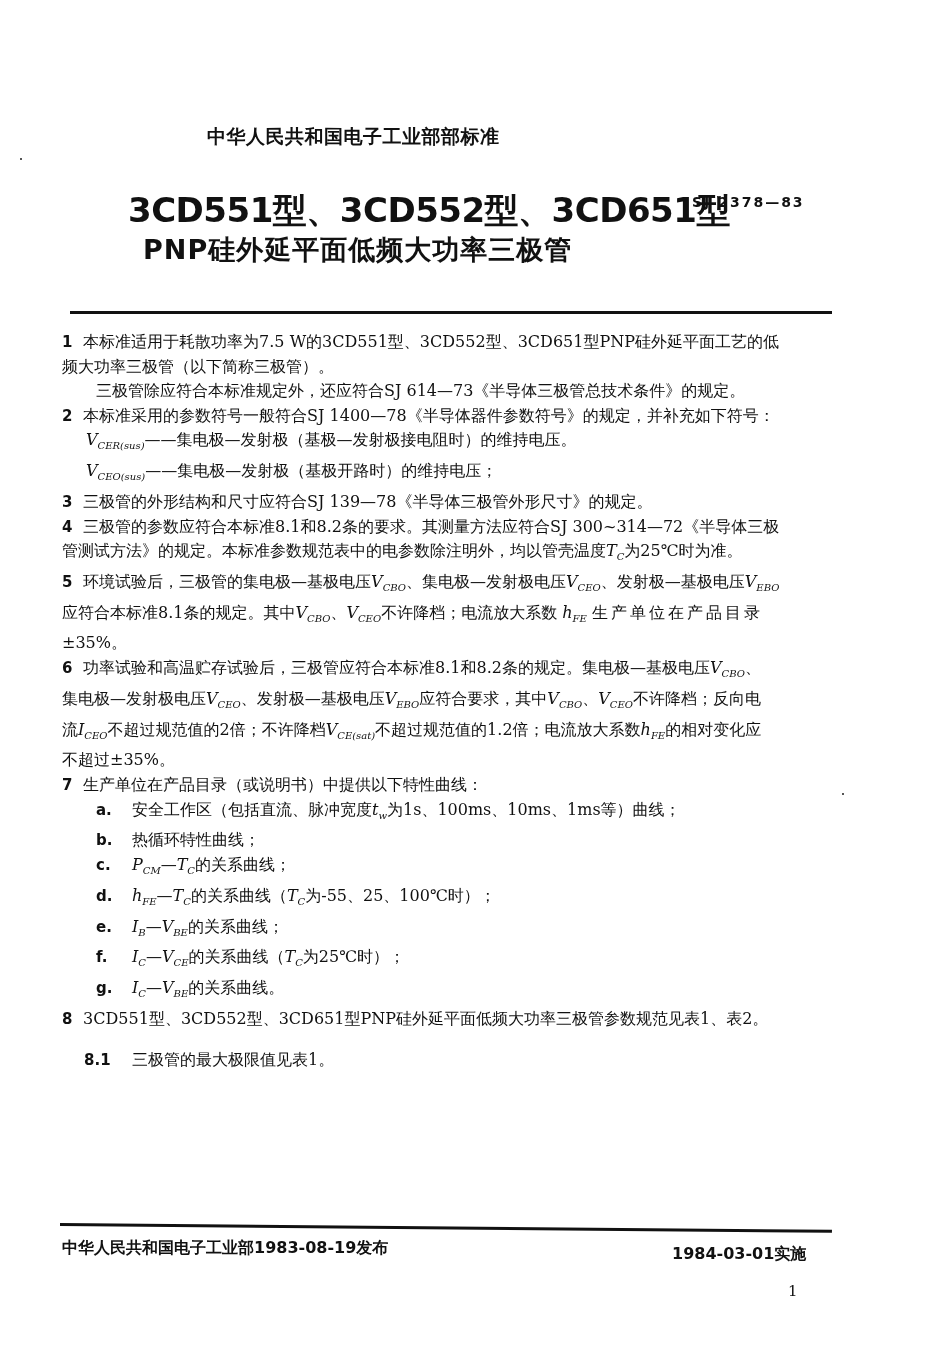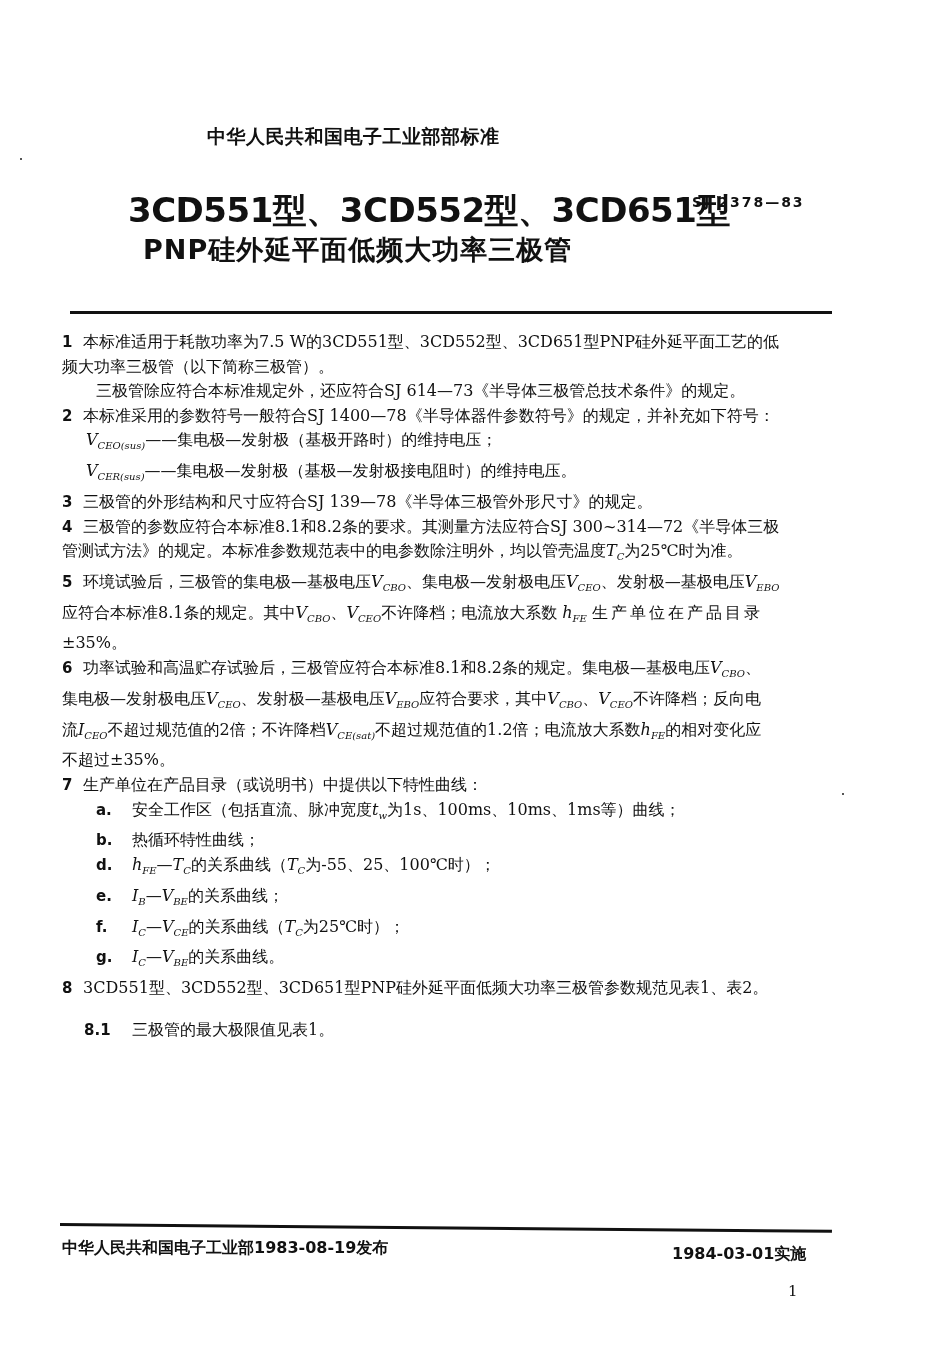--- a/index.html
+++ b/index.html
@@ -127,22 +127,22 @@
 <div class="abs body-text">
 
   <div>
     <p class="p"><span class="num">1</span> <span>本标准适用于耗散功率为7.5 W的3CD551型、3CD552型、3CD651型PNP硅外延平面工艺的低</span></p>
     <p class="p cont">频大功率三极管（以下简称三极管）。</p>
     <p class="p indent1">三极管除应符合本标准规定外，还应符合SJ 614—73《半导体三极管总技术条件》的规定。</p>
   </div>
 
   <div>
     <p class="p"><span class="num">2</span> <span>本标准采用的参数符号一般符合SJ 1400—78《半导体器件参数符号》的规定，并补充如下符号：</span></p>
+    <p class="p indent-sym"><span class="sym"><span>V</span><sub>CER(sus)</sub></span><span>——集电极—发射极（基极—发射极接电阻时）的维持电压。</span></p>
     <p class="p indent-sym"><span class="sym"><span>V</span><sub>CEO(sus)</sub></span><span>——集电极—发射极（基极开路时）的维持电压；</span></p>
-    <p class="p indent-sym"><span class="sym"><span>V</span><sub>CER(sus)</sub></span><span>——集电极—发射极（基极—发射极接电阻时）的维持电压。</span></p>
   </div>
 
   <div>
     <p class="p"><span class="num">3</span> <span>三极管的外形结构和尺寸应符合SJ 139—78《半导体三极管外形尺寸》的规定。</span></p>
   </div>
 
   <div>
     <p class="p"><span class="num">4</span> <span>三极管的参数应符合本标准8.1和8.2条的要求。其测量方法应符合SJ 300~314—72《半导体三极</span></p>
     <p class="p"><span>管测试方法》的规定。本标准参数规范表中的电参数除注明外，均以管壳温度</span><span class="sym"><span>T</span><sub>C</sub></span><span>为25℃时为准。</span></p>
   </div>
@@ -160,20 +160,21 @@
     <p class="p">不超过±35%。</p>
   </div>
 
   <div>
     <p class="p"><span class="num">7</span> <span>生产单位在产品目录（或说明书）中提供以下特性曲线：</span></p>
 
     <p class="p"><span class="item-letter">a.</span><span>安全工作区（包括直流、脉冲宽度</span><span class="sym"><span>t</span><sub>w</sub></span><span>为1s、100ms、10ms、1ms等）曲线；</span></p>
 
     <p class="p"><span class="item-letter">b.</span><span>热循环特性曲线；</span></p>
 
+    <p class="p"><span class="item-letter">c.</span><span class="sym"><span>P</span><sub>CM</sub></span><span>—</span><span class="sym"><span>T</span><sub>C</sub></span><span>的关系曲线；</span></p>
 
     <p class="p"><span class="item-letter">d.</span><span class="sym"><span>h</span><sub>FE</sub></span><span>—</span><span class="sym"><span>T</span><sub>C</sub></span><span>的关系曲线（</span><span class="sym"><span>T</span><sub>C</sub></span><span>为-55、25、100℃时）；</span></p>
 
     <p class="p"><span class="item-letter">e.</span><span class="sym"><span>I</span><sub>B</sub></span><span>—</span><span class="sym"><span>V</span><sub>BE</sub></span><span>的关系曲线；</span></p>
 
     <p class="p"><span class="item-letter">f.</span><span class="sym"><span>I</span><sub>C</sub></span><span>—</span><span class="sym"><span>V</span><sub>CE</sub></span><span>的关系曲线（</span><span class="sym"><span>T</span><sub>C</sub></span><span>为25℃时）；</span></p>
 
     <p class="p"><span class="item-letter">g.</span><span class="sym"><span>I</span><sub>C</sub></span><span>—</span><span class="sym"><span>V</span><sub>BE</sub></span><span>的关系曲线。</span></p>
   </div>
 

